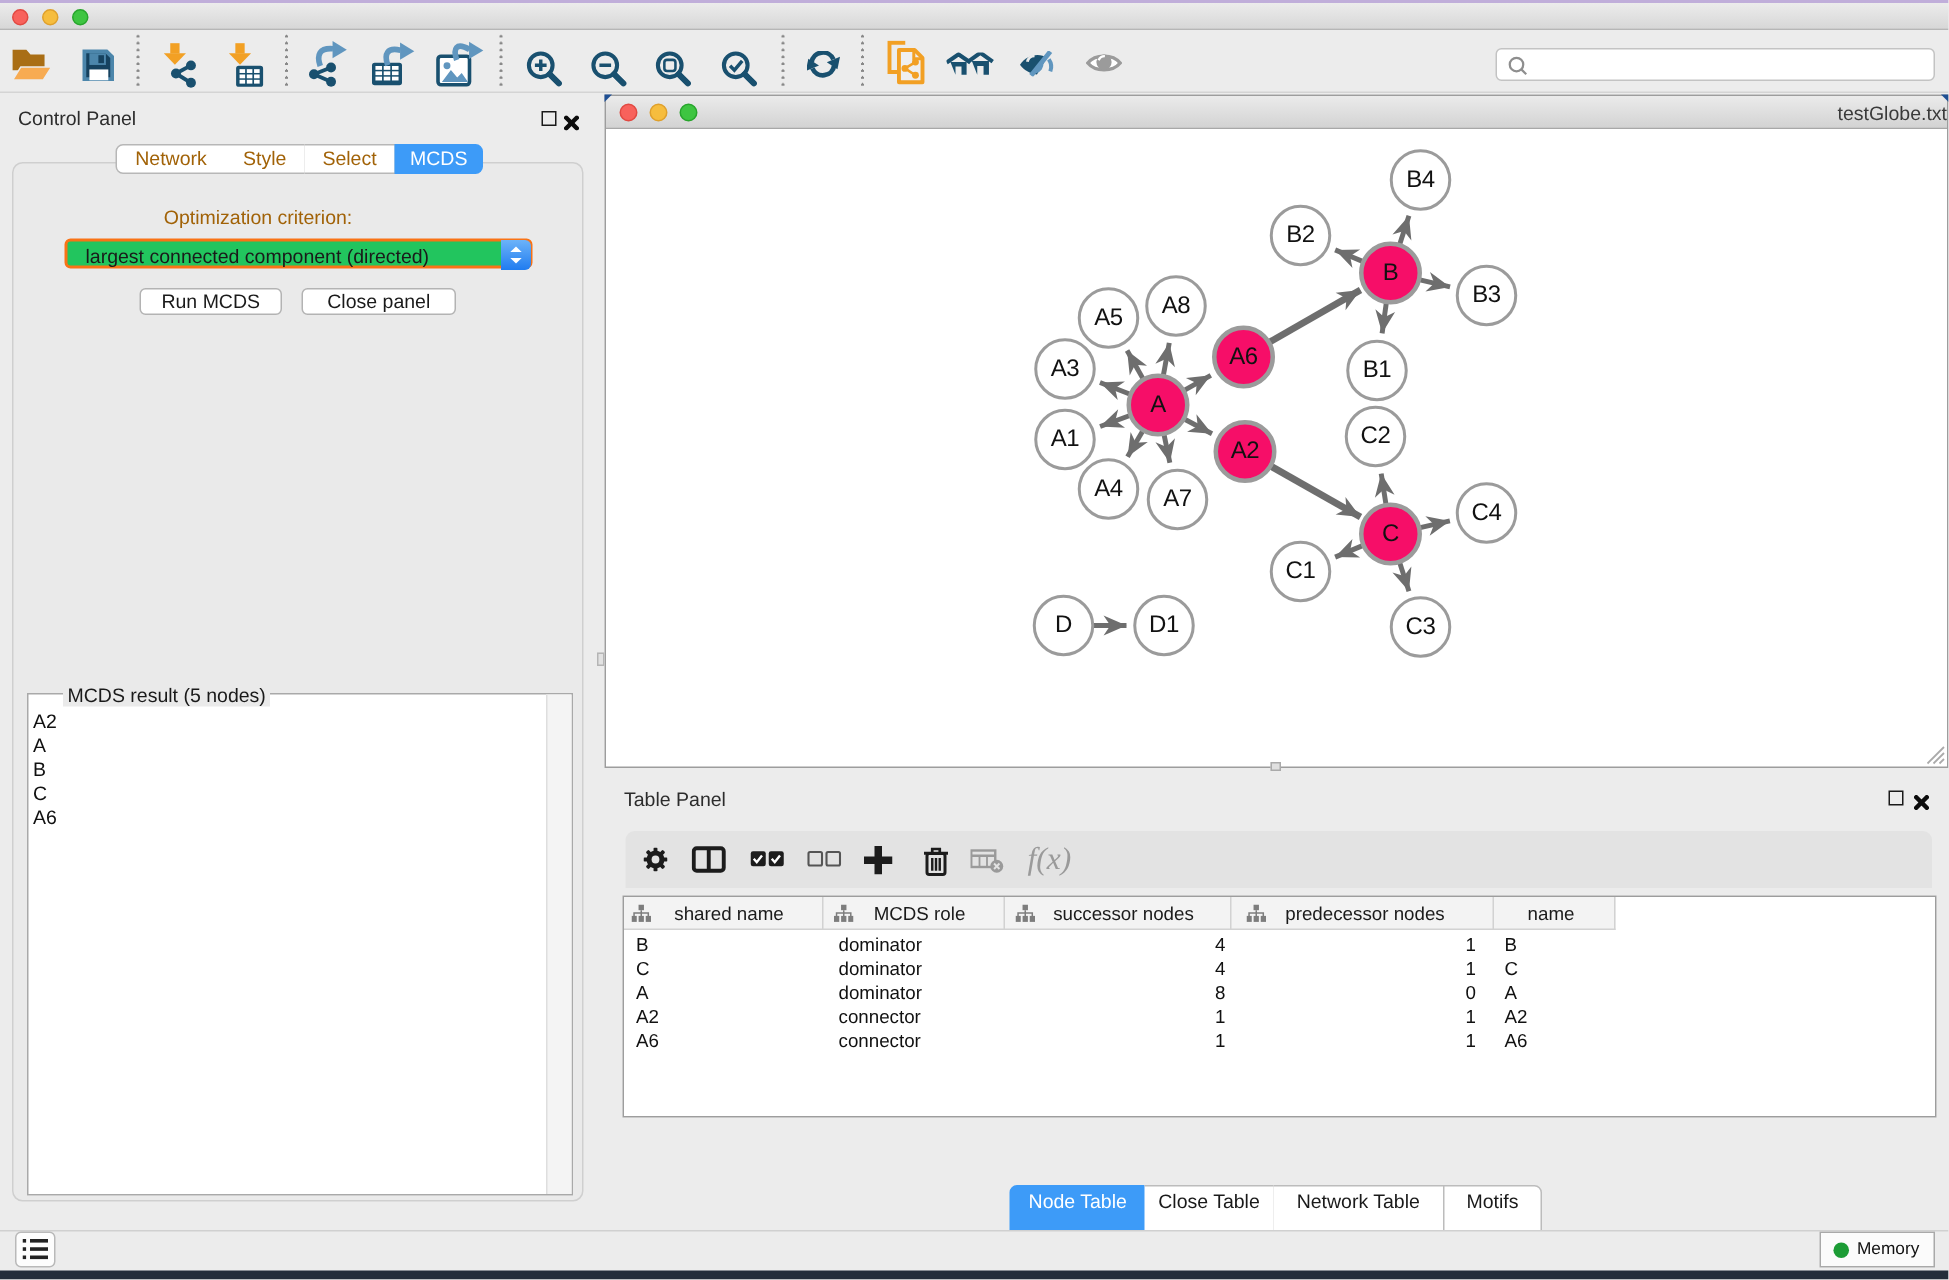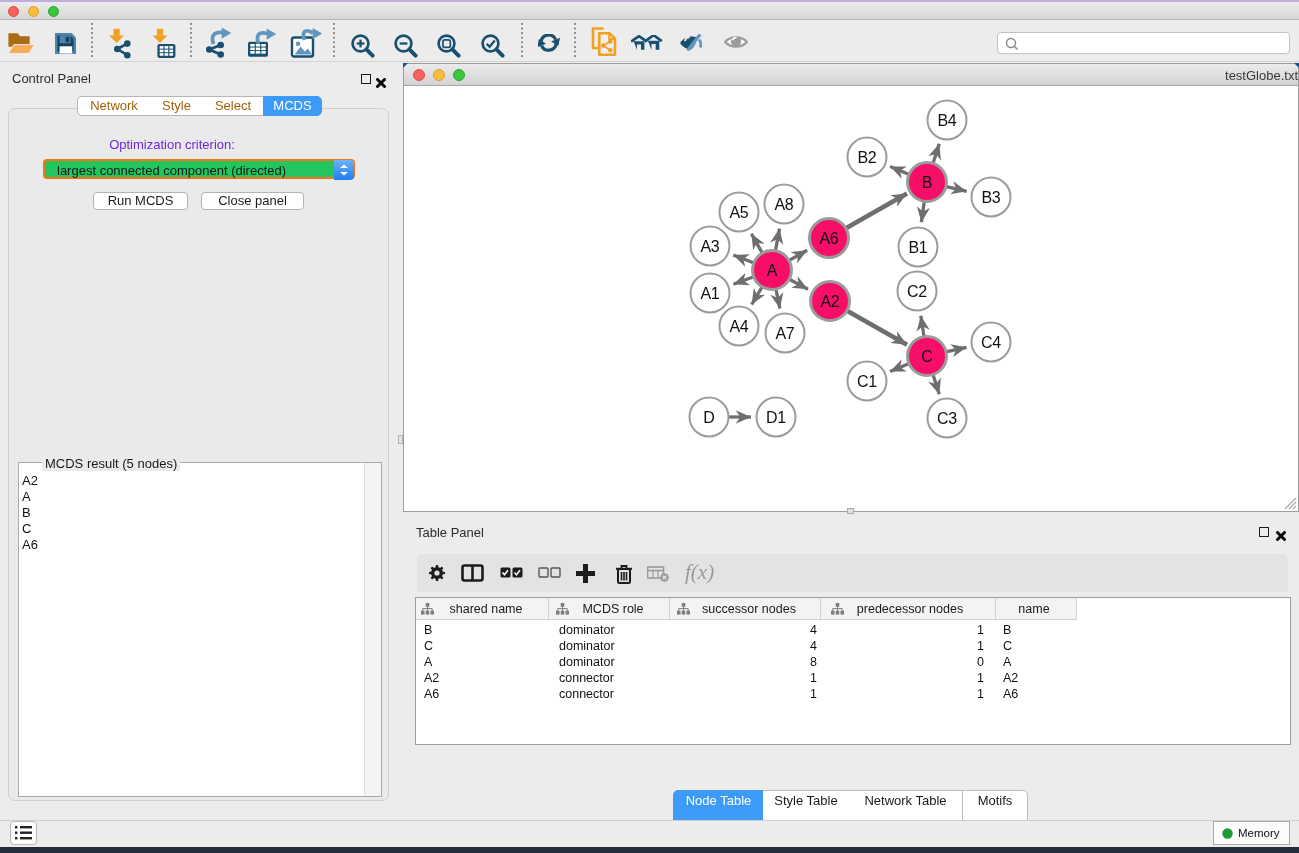--- a/index.html
+++ b/index.html
@@ -24,21 +24,21 @@
 #search { position:absolute; left:997px; top:12px; width:293px; height:22px;
   background:#fff; border:1px solid #c3c3c3; border-radius:4px; }
 #content { left:0; top:62px; width:1299px; height:758px; background:#ececec; }
 #cp-title { left:12px; top:71px; font-size:13px; color:#2c2c2c; }
 .hdr-sq { width:10px; height:10px; border:1.8px solid #1a1a1a; }
 .tab { position:absolute; top:96px; height:20px; background:#fff; border:1px solid #b7b7b7;
   font-size:13px; color:#a16207; text-align:center; line-height:18px; }
 .tab.sel { background:#3d9bf8; border-color:#3d9bf8; color:#fff; }
 #cp-box { left:8px; top:108px; width:381px; height:693px; background:#eaeaea;
   border:1px solid #cfcfcf; border-radius:7px; }
-#opt-label { left:8px; top:137px; width:328px; text-align:center; font-size:13px; color:#6d28d9; }
+#opt-label { left:8px; top:137px; width:328px; text-align:center; font-size:13px; color:#a16207; }
 #dropdown { left:43px; top:159px; width:312px; height:20px; background:#22c55e;
   border:2px solid #f97316; border-radius:4px;padding-left:11px; }
 #dropdown .txt { position:absolute; left:12px; top:2px; font-size:13px; color:#1a1a1a; }
 #dropdown .btn { position:absolute; right:-1px; top:-1px; width:20px; height:20px;
   background:linear-gradient(#6cb3f9,#207cf0); border-radius:4px; }
 .cbtn { position:absolute; top:192px; height:18px; background:#fff; border:1px solid #b3b3b3;
   border-radius:4px; font-size:13px; color:#1a1a1a; text-align:center; line-height:16px; }
 #mcds-group { left:18px; top:462px; width:364px; height:335px; background:#fff;
   border:1px solid #a9a9a9; }
 #mcds-title { left:42px; top:456px; font-size:13px; color:#1a1a1a; background:#eaeaea; padding:0 3px; }
@@ -468,21 +468,21 @@
 <div class="trow" style="left:301px;top:73px;width:100px;text-align:right;">1</div>
 <div class="trow" style="left:468px;top:73px;width:100px;text-align:right;">1</div>
 <div class="trow" style="left:587px;top:73px;">A2</div>
 <div class="trow" style="left:8px;top:89px;">A6</div>
 <div class="trow" style="left:143px;top:89px;">connector</div>
 <div class="trow" style="left:301px;top:89px;width:100px;text-align:right;">1</div>
 <div class="trow" style="left:468px;top:89px;width:100px;text-align:right;">1</div>
 <div class="trow" style="left:587px;top:89px;">A6</div>
 </div>
 <div class="btab sel" style="left:673px; width:91px; border-radius:5px 0 0 5px;">Node Table</div>
-<div class="btab" style="left:763px; width:87px; border-left:none;">Style Table</div>
+<div class="btab" style="left:763px; width:87px; border-left:none;">Close Table</div>
 <div class="btab" style="left:849px; width:114px; border-left:none;">Network Table</div>
 <div class="btab" style="left:962px; width:66px; border-radius:0 5px 5px 0;">Motifs</div>
 
 <div id="statusbar" class="abs"></div>
 <div id="list-btn" class="abs">
     <svg width="18" height="16" viewBox="0 0 18 16" style="position:absolute;left:4px;top:3px">
       <g fill="#222">
         <rect x="0" y="1" width="2.4" height="2.4"></rect>
         <rect x="0" y="6.5" width="2.4" height="2.4"></rect>
         <rect x="0" y="12" width="2.4" height="2.4"></rect>

